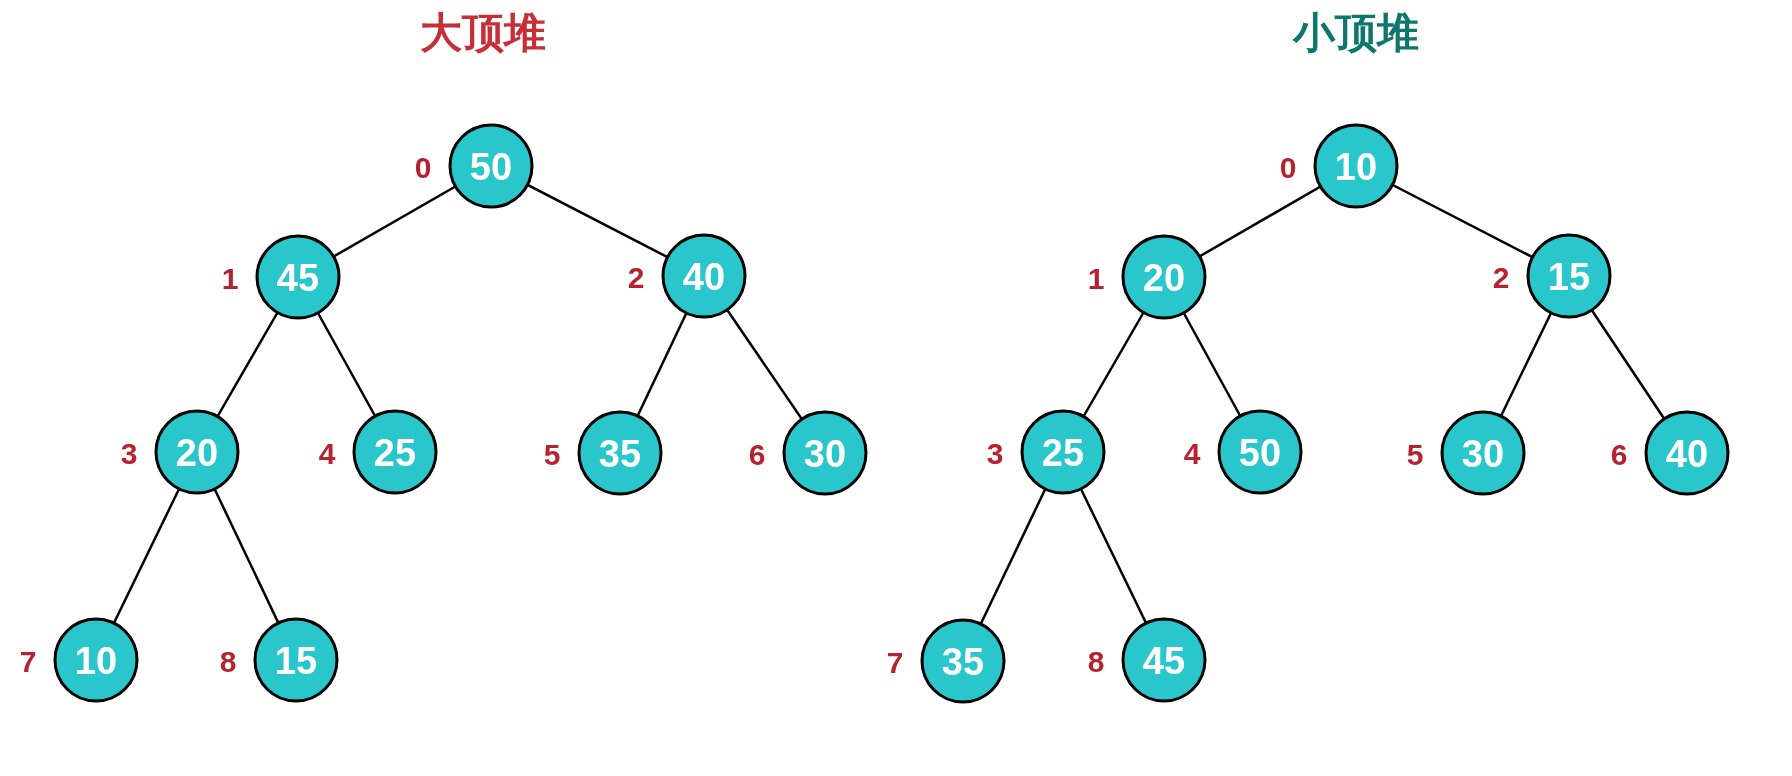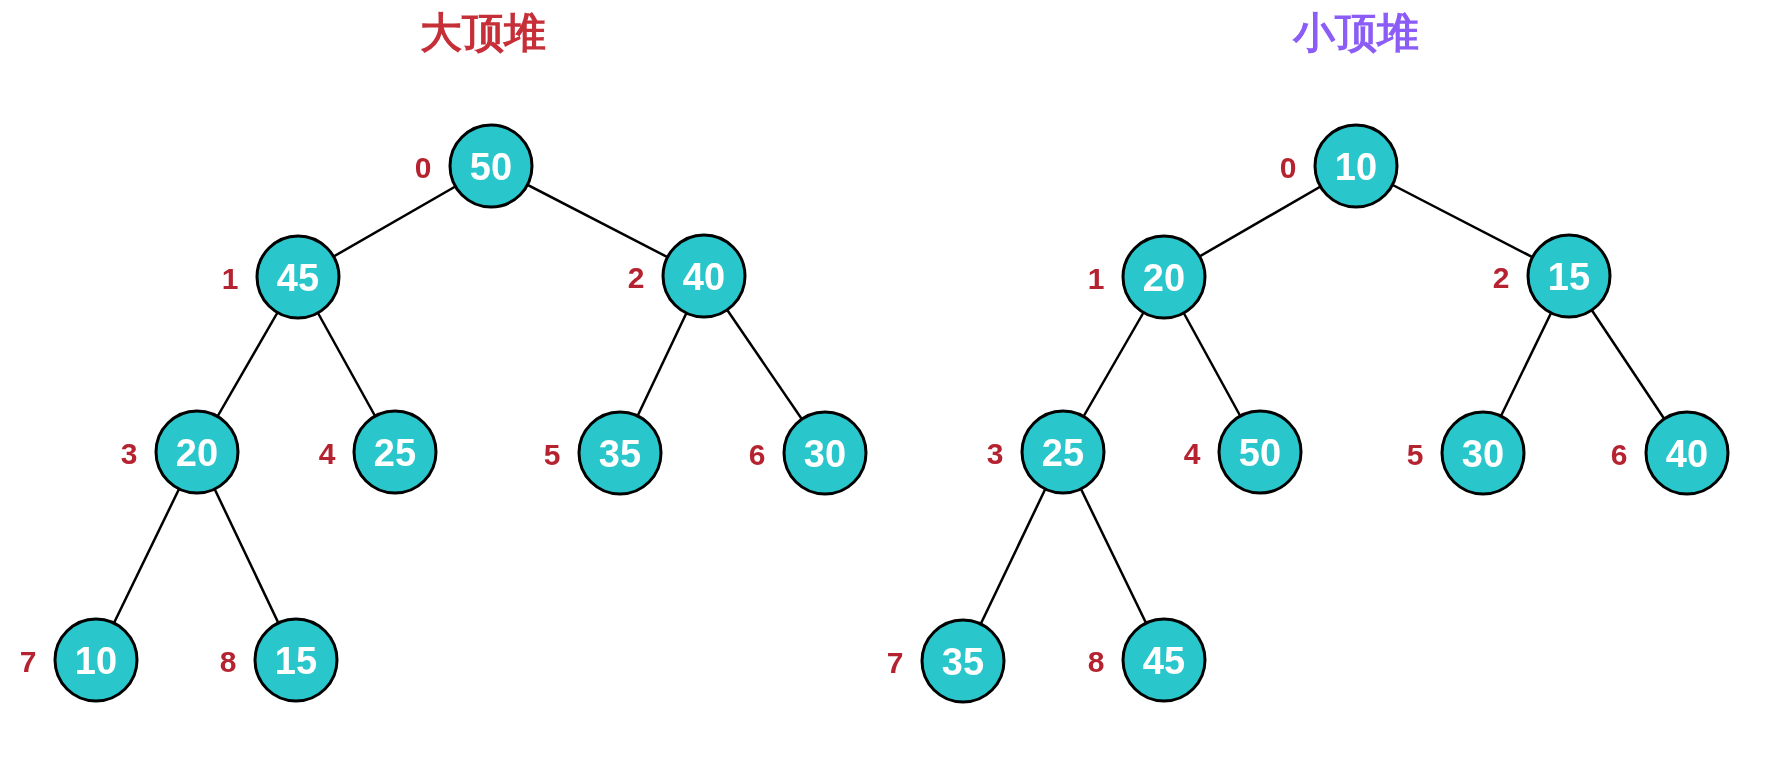--- a/index.html
+++ b/index.html
@@ -48,21 +48,21 @@
   }
   .node-circle {
     stroke-width: 3;
   }
 </style>
 </head>
 <body>
 
 <div class="canvas">
   <div class="tree-title" id="title-0" style="left: 483px; color: rgb(198, 47, 56);">大顶堆</div>
-  <div class="tree-title" id="title-1" style="left: 1356px; color: #8b5cf6;">小顶堆</div>
+  <div class="tree-title" id="title-1" style="left: 1356px; color: #0f766e;">小顶堆</div>
   <svg id="diagram-svg" xmlns="http://www.w3.org/2000/svg" viewBox="0 0 1792 776">
       <g>
         <line x1="491" y1="166" x2="298" y2="277" stroke="#000000" class="tree-edge"></line>
         <line x1="491" y1="166" x2="704" y2="276" stroke="#000000" class="tree-edge"></line>
         <line x1="298" y1="277" x2="197" y2="452" stroke="#000000" class="tree-edge"></line>
         <line x1="298" y1="277" x2="395" y2="452" stroke="#000000" class="tree-edge"></line>
         <line x1="704" y1="276" x2="620" y2="453" stroke="#000000" class="tree-edge"></line>
         <line x1="704" y1="276" x2="825" y2="453" stroke="#000000" class="tree-edge"></line>
         <line x1="197" y1="452" x2="96" y2="660" stroke="#000000" class="tree-edge"></line>
         <line x1="197" y1="452" x2="296" y2="660" stroke="#000000" class="tree-edge"></line>

